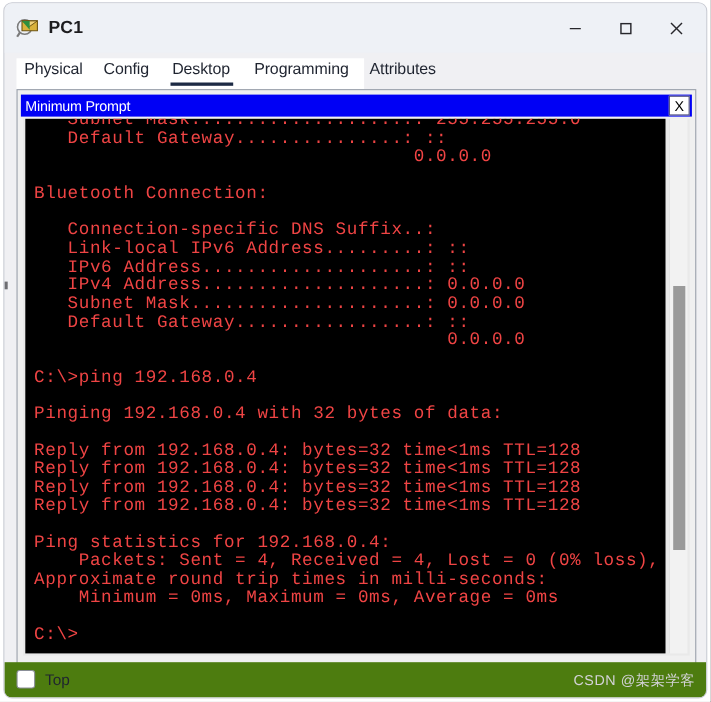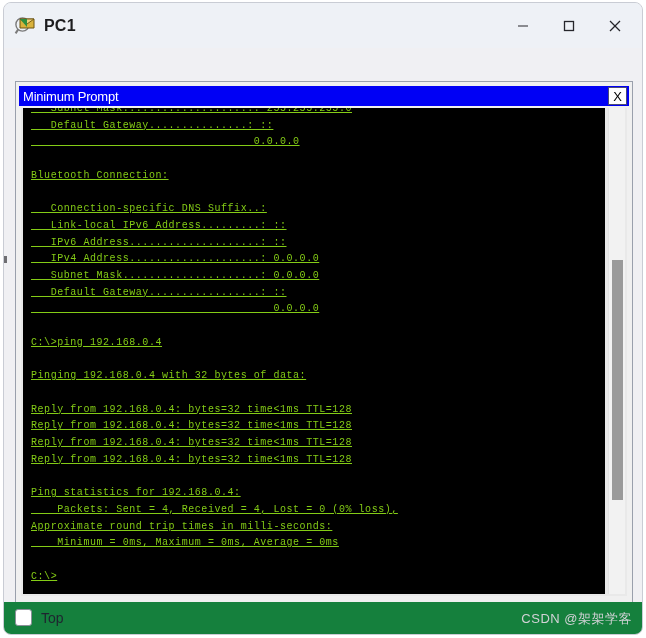--- a/index.html
+++ b/index.html
@@ -178,26 +178,25 @@
     background: #000000;
     overflow: hidden;
     box-sizing: border-box;
   }
   #terminal-text {
     position: absolute;
     left: 8px;
     top: -7px;
     margin: 0;
     font-family: "Liberation Mono", "DejaVu Sans Mono", monospace;
-    font-size: 10px;
+    font-size: 16px;
     line-height: 16.7px;
-    color: #84cc16;
+    color: #ef4444;
     white-space: pre;
     letter-spacing: 0.55px;
-    text-decoration: underline;
   }
 
   
   #terminal-scrollbar {
     position: absolute;
     right: 2px;
     top: 0px;
     width: 17px;
     height: 486px;
     background: #f2f2f2;
@@ -213,21 +212,21 @@
     background: #9a9a9a;
   }
 
   
   #bottom-bar {
     position: absolute;
     left: 0;
     bottom: 0;
     width: 100%;
     height: 32px;
-    background: #15803d;
+    background: #4d7c0f;
   }
   #top-checkbox-row {
     position: absolute;
     left: 11px;
     top: 7px;
     display: flex;
     align-items: center;
   }
   #top-checkbox {
     width: 17px;
@@ -292,20 +291,27 @@
       </button>
       <button class="winbtn">
         <svg width="16" height="16" viewBox="0 0 16 16" aria-hidden="true">
           <line x1="3" y1="3" x2="13" y2="13" stroke="#26262b" stroke-width="1.3"></line>
           <line x1="13" y1="3" x2="3" y2="13" stroke="#26262b" stroke-width="1.3"></line>
         </svg>
       </button>
     </div>
   </div>
 
+  <div id="tab-strip">
+    <div class="tab">Physical</div>
+    <div class="tab">Config</div>
+    <div class="tab active">Desktop</div>
+    <div class="tab">Programming</div>
+    <div class="tab">Attributes</div>
+  </div>
 
   <div id="desktop-panel">
     <div id="cmd-window">
 
       <div id="cmd-titlebar">
         <span id="cmd-title-text">Minimum Prompt</span>
         <button id="cmd-close-button">X</button>
       </div>
 
       <div id="terminal-area">

